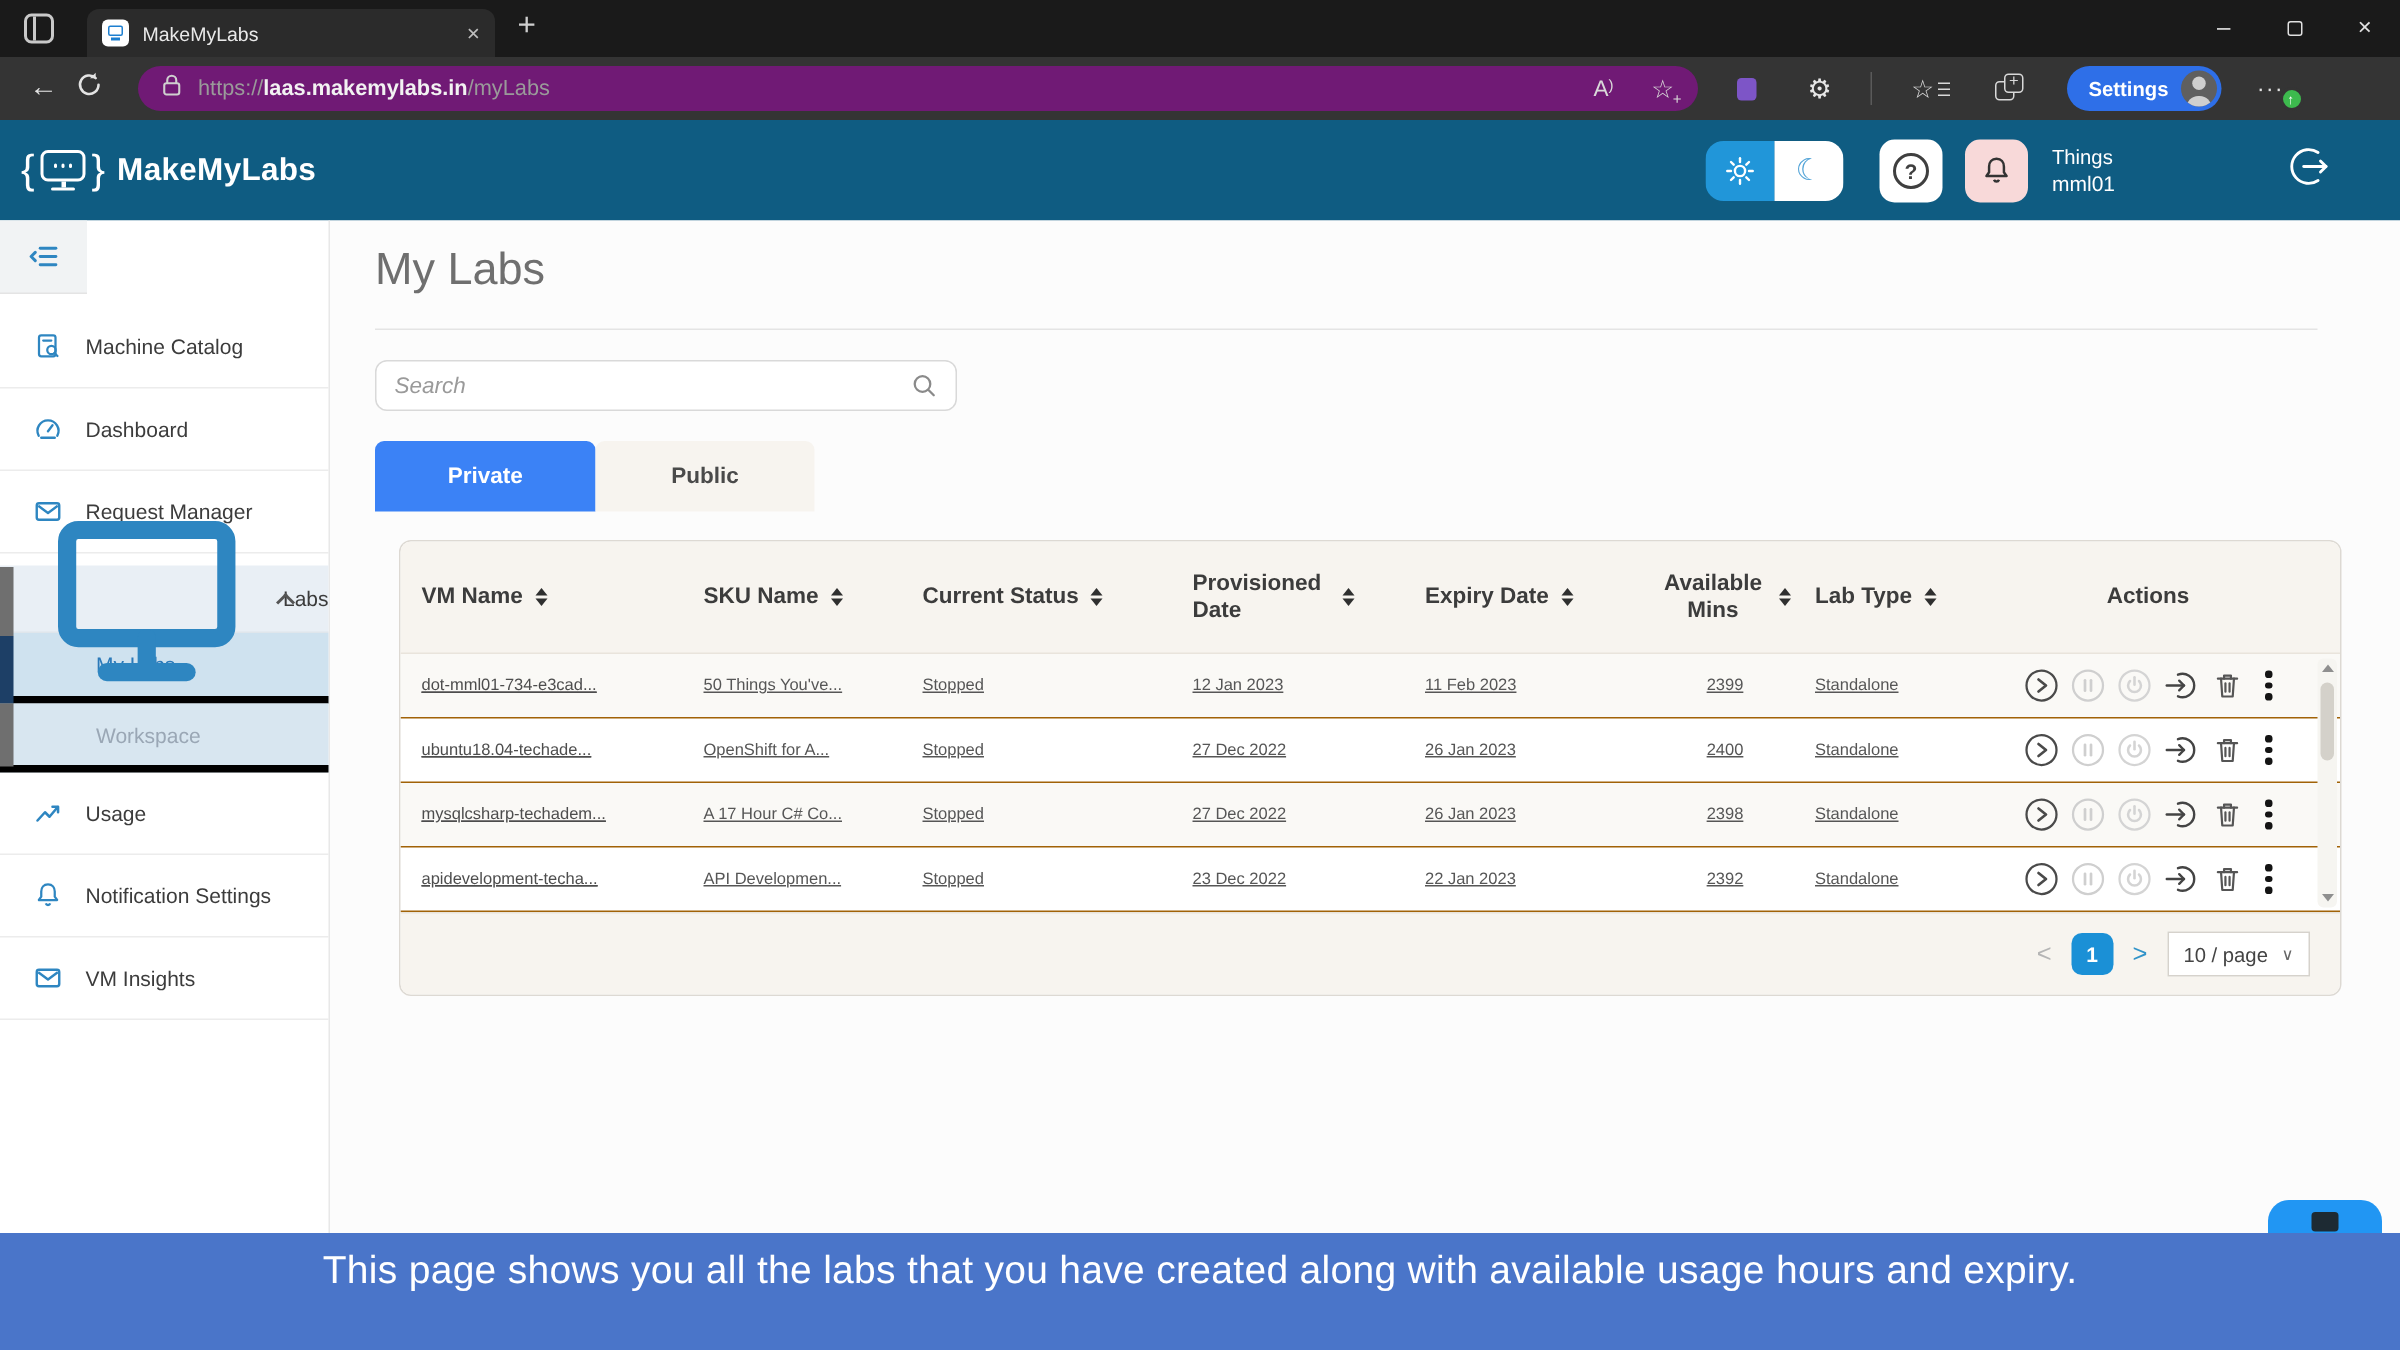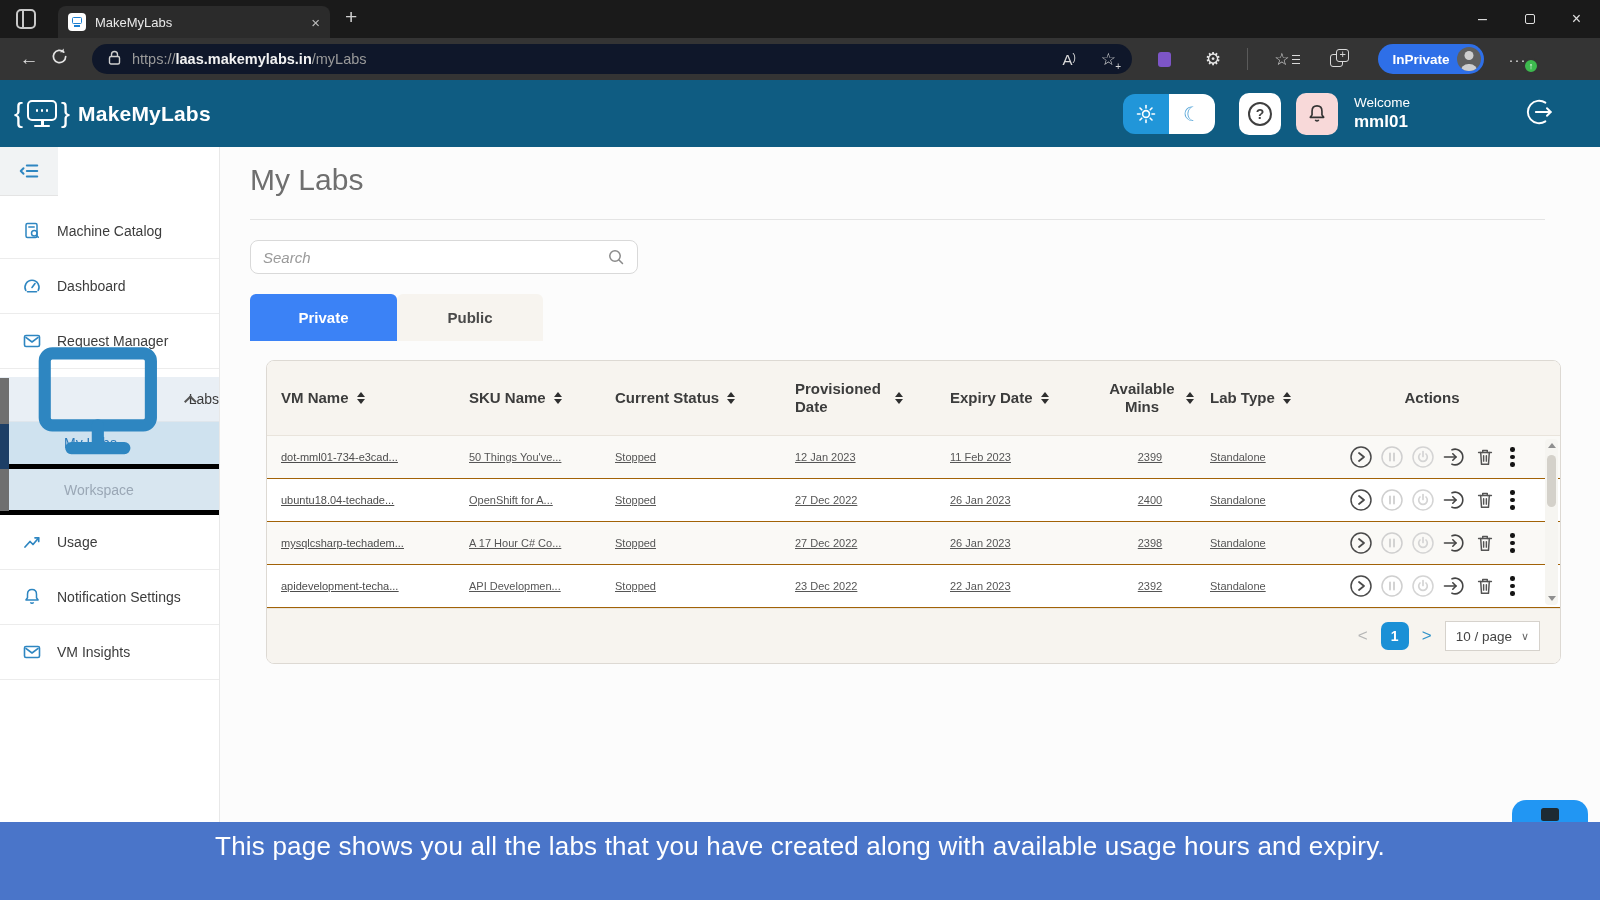--- a/index.html
+++ b/index.html
@@ -17,21 +17,21 @@
   .tab-title{flex:1;color:#e9e9e9;font-size:13px;white-space:nowrap;overflow:hidden;}
   .tab-close{color:#bdbdbd;font-size:15px;line-height:1;}
   .newtab{position:absolute;left:345px;top:5px;color:#cfcfcf;font-size:21px;font-weight:300;}
   .win-controls{position:absolute;right:0;top:0;height:38px;display:flex;}
   .win-btn{width:47px;height:38px;display:flex;align-items:center;justify-content:center;color:#e0e0e0;font-size:16px;}
   .max-box{width:10px;height:10px;border:1.4px solid #e0e0e0;border-radius:2px;}
 
   
   .urlrow{position:absolute;left:0;top:38px;width:1600px;height:42px;background:#343434;display:flex;align-items:center;padding:0 14px;}
   .nav-ic{color:#e3e3e3;font-size:19px;width:30px;text-align:center;flex:0 0 auto;}
-  .url-pill{flex:0 0 1040px;height:30px;background:#0f172a;border-radius:16px;display:flex;align-items:center;padding:0 16px;gap:11px;margin-left:18px;}
+  .url-pill{flex:0 0 1040px;height:30px;background:#701a75;border-radius:16px;display:flex;align-items:center;padding:0 16px;gap:11px;margin-left:18px;}
   .url-text{flex:1;font-size:14.5px;white-space:nowrap;overflow:hidden;}
   .u-scheme,.u-path{color:#9a9a9a;}
   .u-domain{color:#f2f2f2;font-weight:bold;}
   .readaloud{color:#d9d9d9;font-size:15px;position:relative;margin-right:14px;}
   .readaloud .pa{font-size:10px;position:relative;top:-4px;}
   .starplus{color:#d9d9d9;font-size:17px;position:relative;}
   .starplus .pl{position:absolute;font-size:10px;right:-5px;bottom:-2px;}
   .ext-purple{width:13px;height:15px;background:#7d55c7;border-radius:3px;margin-left:26px;}
   .gear{color:#e6e6e6;font-size:18px;margin-left:34px;}
   .vdiv{width:1px;height:22px;background:#5a5a5a;margin-left:26px;}
@@ -63,21 +63,21 @@
   .brand{color:#fff;font-size:21px;font-weight:bold;margin-left:8px;letter-spacing:.2px;}
   .hdr-right{margin-left:auto;display:flex;align-items:center;}
   .theme-toggle{width:92px;height:40px;border-radius:12px;overflow:hidden;display:flex;}
   .tt-sun{width:46px;height:40px;background:#2196d9;display:flex;align-items:center;justify-content:center;}
   .tt-moon{width:46px;height:40px;background:#fff;display:flex;align-items:center;justify-content:center;color:#55a5d8;font-size:20px;}
   .help-btn{width:42px;height:42px;background:#fff;border-radius:10px;display:flex;align-items:center;justify-content:center;margin-left:24px;}
   .help-circ{width:24px;height:24px;border:2.2px solid #3f3f3f;border-radius:50%;display:flex;align-items:center;justify-content:center;font-size:14px;font-weight:bold;color:#3f3f3f;}
   .bell-btn{width:42px;height:42px;background:#f8d9d9;border-radius:10px;display:flex;align-items:center;justify-content:center;margin-left:15px;}
   .welcome{margin-left:16px;color:#fff;line-height:1.3;}
   .welcome .w1{font-size:13.5px;display:block;}
-  .welcome .w2{font-size:17px;font-weight:bold;display:block;}
+  .welcome .w2{font-size:14px;font-weight:normal;display:block;}
   .logout{margin-left:112px;margin-right:30px;}
 
   
   .sidebar{position:absolute;left:0;top:147px;width:220px;bottom:0;background:#fff;border-right:1px solid #e8e8e8;}
   .collapse-box{width:58px;height:49px;background:#f1f3f4;display:flex;align-items:center;justify-content:center;border-bottom:1px solid #e4e4e4;}
   .side-list{margin-top:8px;}
   .side-item{height:55px;display:flex;align-items:center;gap:15px;padding-left:22px;border-bottom:1px solid #ececec;font-size:14px;color:#3c3c3c;}
   .side-item .sic{width:20px;height:20px;flex:0 0 auto;}
   .labs-block{margin-top:8px;}
   .labs-item{height:45px;background:#e9eff5;display:flex;align-items:center;gap:15px;padding-left:22px;font-size:14px;color:#3c3c3c;border-bottom:1px solid #dfe6ec;position:relative;}
@@ -198,21 +198,21 @@
           <b></b>
           <b></b>
         </span>
       </span>
     <span class="collections">
         <span class="c1"></span>
         <span class="c2"></span>
         <span class="cp">+</span>
       </span>
     <div class="inprivate">
-      <span class="lbl">InPrivate</span>
+      <span class="lbl">Settings</span>
       <span class="avatar">
           <span class="hd"></span>
           <span class="bd"></span>
         </span>
     </div>
     <span class="dots-menu"><span>···</span><span class="upd-badge">↑</span></span>
   </div>
 
   <div class="appheader">
     <div class="logo">
@@ -249,21 +249,21 @@
       <div class="help-btn">
         <span class="help-circ">?</span>
       </div>
       <div class="bell-btn">
         <svg width="22" height="22" viewBox="0 0 20 20" fill="none" stroke="#333" stroke-width="1.5" stroke-linejoin="round">
             <path d="M10 2.6c-2.9 0-4.5 2-4.5 4.8v3.4L3.9 13h12.2l-1.6-2.2V7.4c0-2.8-1.6-4.8-4.5-4.8z"></path>
             <path d="M8.5 15.3a1.6 1.6 0 0 0 3 0"></path>
           </svg>
       </div>
       <div class="welcome">
-        <span class="w1">Welcome</span>
+        <span class="w1">Things</span>
         <span class="w2">mml01</span>
       </div>
       <span class="logout">
         <svg width="34" height="34" viewBox="0 0 32 32" fill="none" stroke="#fff" stroke-width="1.8" stroke-linecap="round" stroke-linejoin="round">
             <path d="M22 7.2A10.6 10.6 0 1 0 22 24.8"></path>
             <line x1="13" y1="16" x2="27" y2="16"></line>
             <path d="M23.5 12.5 27 16l-3.5 3.5"></path>
           </svg>
       </span>
     </div>

